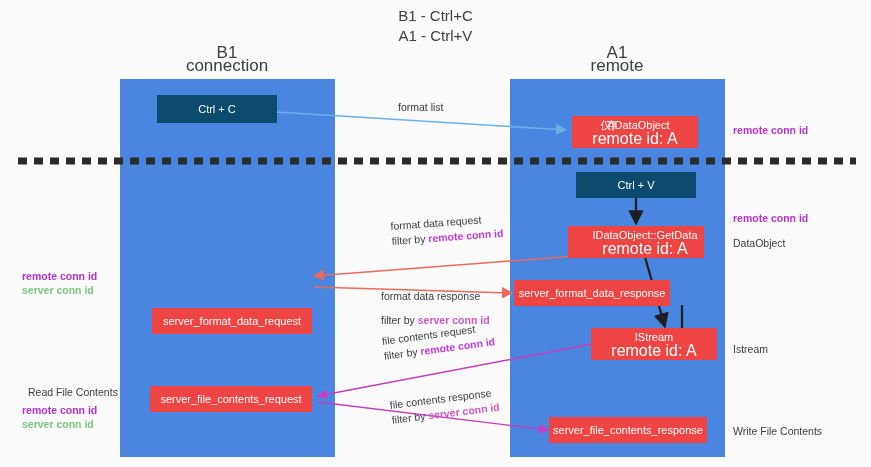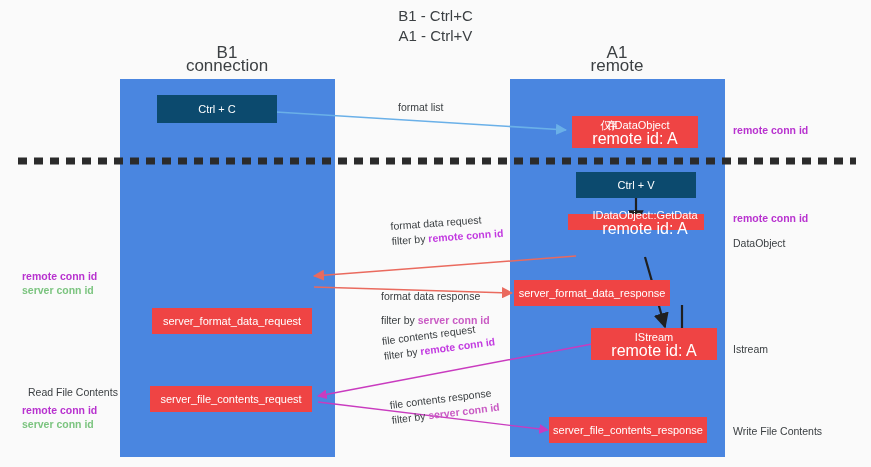--- a/index.html
+++ b/index.html
@@ -127,21 +127,21 @@
 
   <div class="box orange" style="left:572px;top:116px;width:126px;height:32px;">
     <span><span class="glyph-overlap">仅存</span><span>IDataObject</span></span>
     <span class="l2">remote id: A</span>
   </div>
 
   <div class="box green" style="left:576px;top:172px;width:120px;height:26px;">
     <span>Ctrl + V</span>
   </div>
 
-  <div class="box orange" style="left:568px;top:214px;width:136px;height:16px;padding-left:18px;">
+  <div class="box orange" style="left:568px;top:226px;width:136px;height:32px;padding-left:18px;">
     <span>IDataObject::GetData</span>
     <span class="l2">remote id: A</span>
   </div>
 
   <div class="box orange" style="left:152px;top:268px;width:160px;height:26px;margin-top:40px;">
     <span>server_format_data_request</span>
   </div>
 
   <div class="box orange" style="left:514px;top:280px;width:156px;height:26px;">
     <span>server_format_data_response</span>

